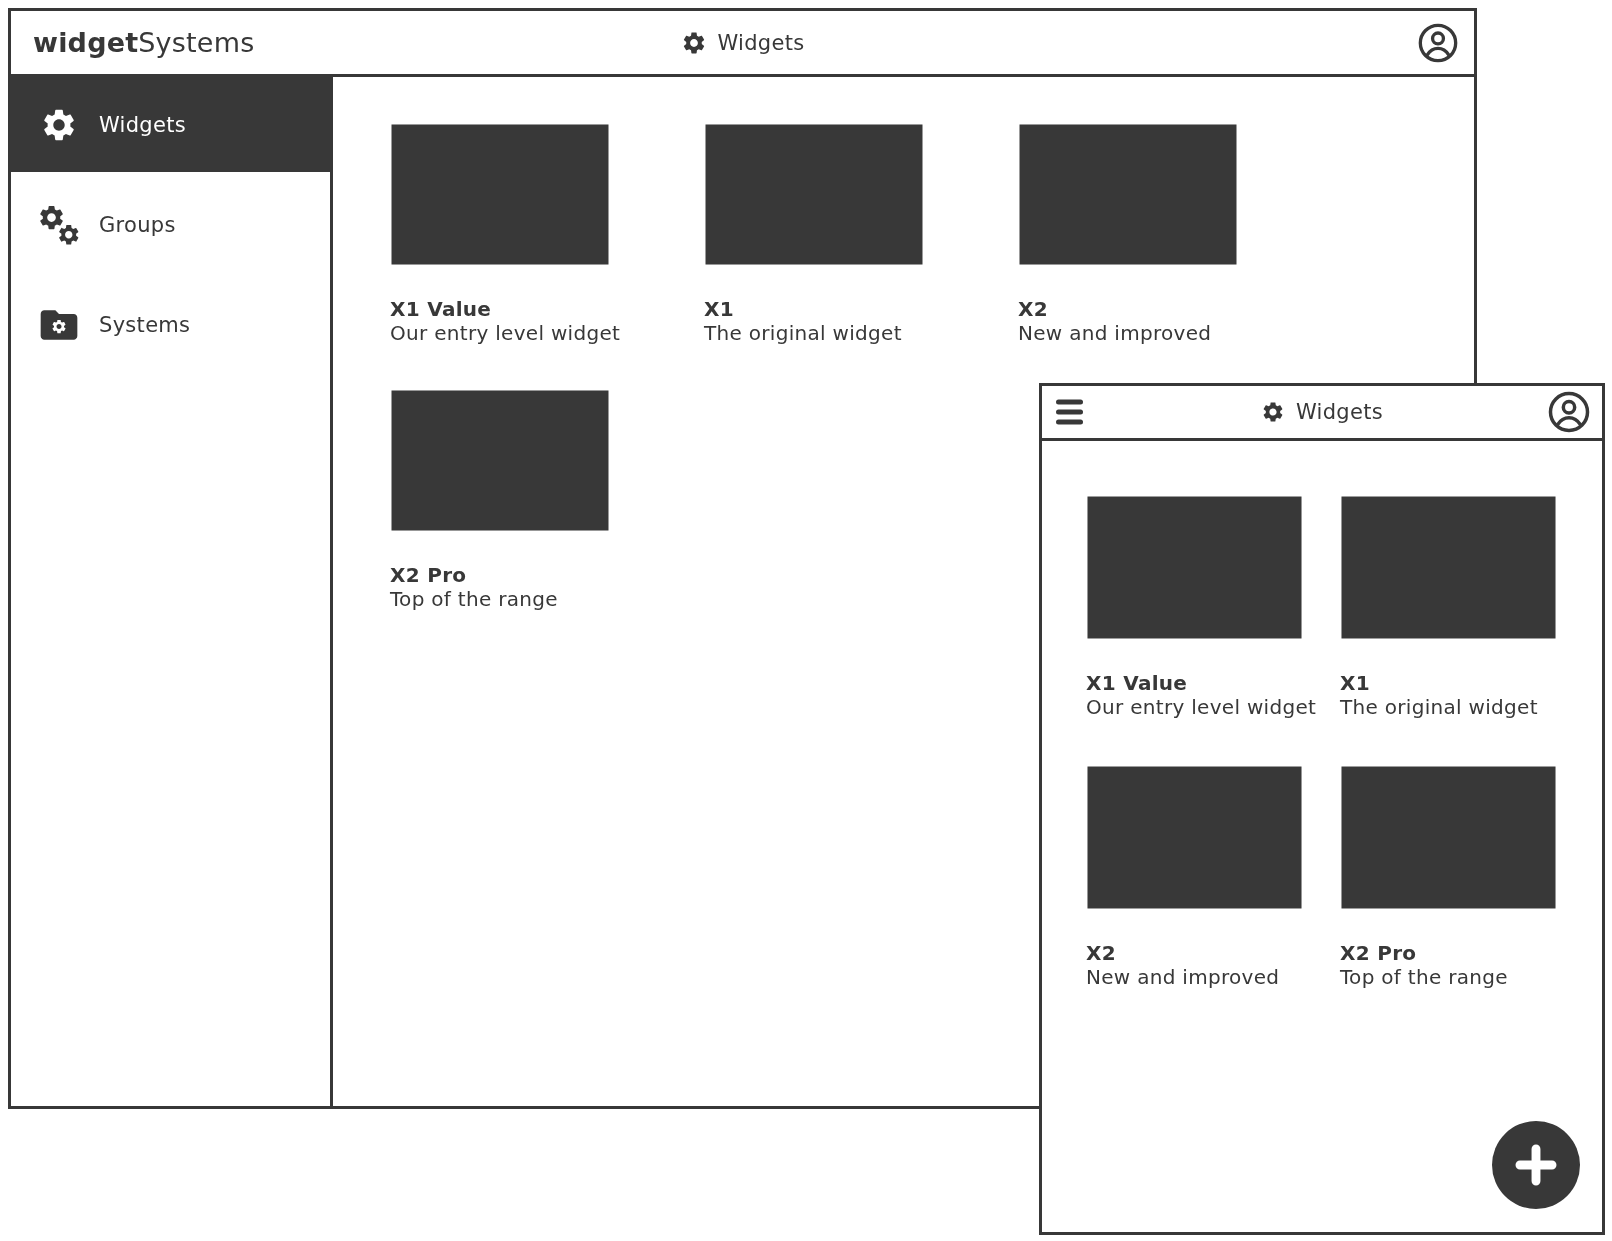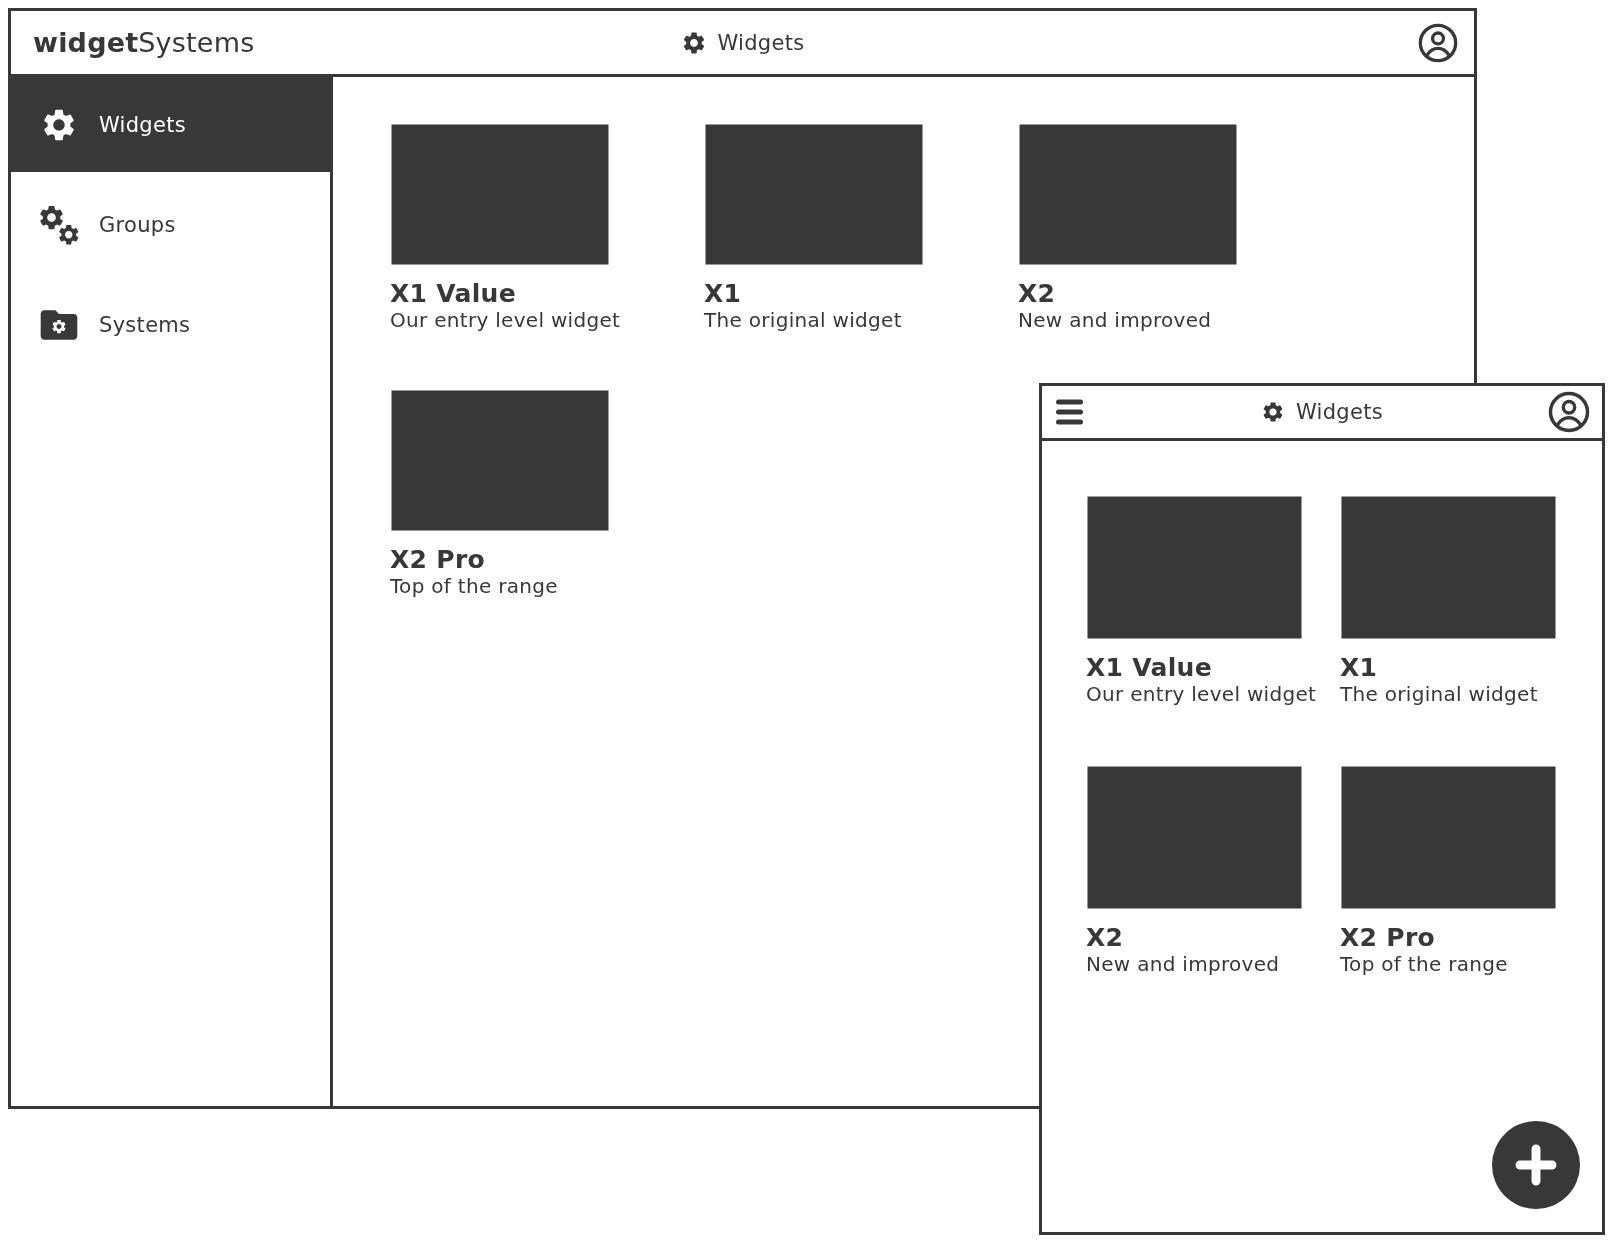--- a/index.html
+++ b/index.html
@@ -44,21 +44,21 @@
   }
   .side-item:first-child{margin-top:0;}
   .side-item.active{background:#383838;color:#ffffff;}
   .side-icon{width:44px;display:flex;justify-content:center;}
   .side-label{font-size:21px;letter-spacing:.3px;}
 
   
   .card{position:absolute;white-space:nowrap;}
   .d-ph{width:220px;height:143px;}
   .m-ph{width:217px;height:145px;}
-  .card .title{margin-top:13px;font-size:25px;font-weight:700;letter-spacing:.3px;}
+  .card .title{margin-top:31px;font-size:20px;font-weight:700;letter-spacing:.3px;}
   .card .desc{font-size:20px;letter-spacing:.3px;}
 
   
   .mobile-frame{
     position:absolute;left:1039px;top:383px;width:566px;height:852px;
     border:3px solid #383838;box-sizing:border-box;background:#ffffff;z-index:10;
   }
   .m-topbar{
     position:absolute;left:0;top:0;right:0;height:52px;
     border-bottom:3px solid #383838;background:#ffffff;

